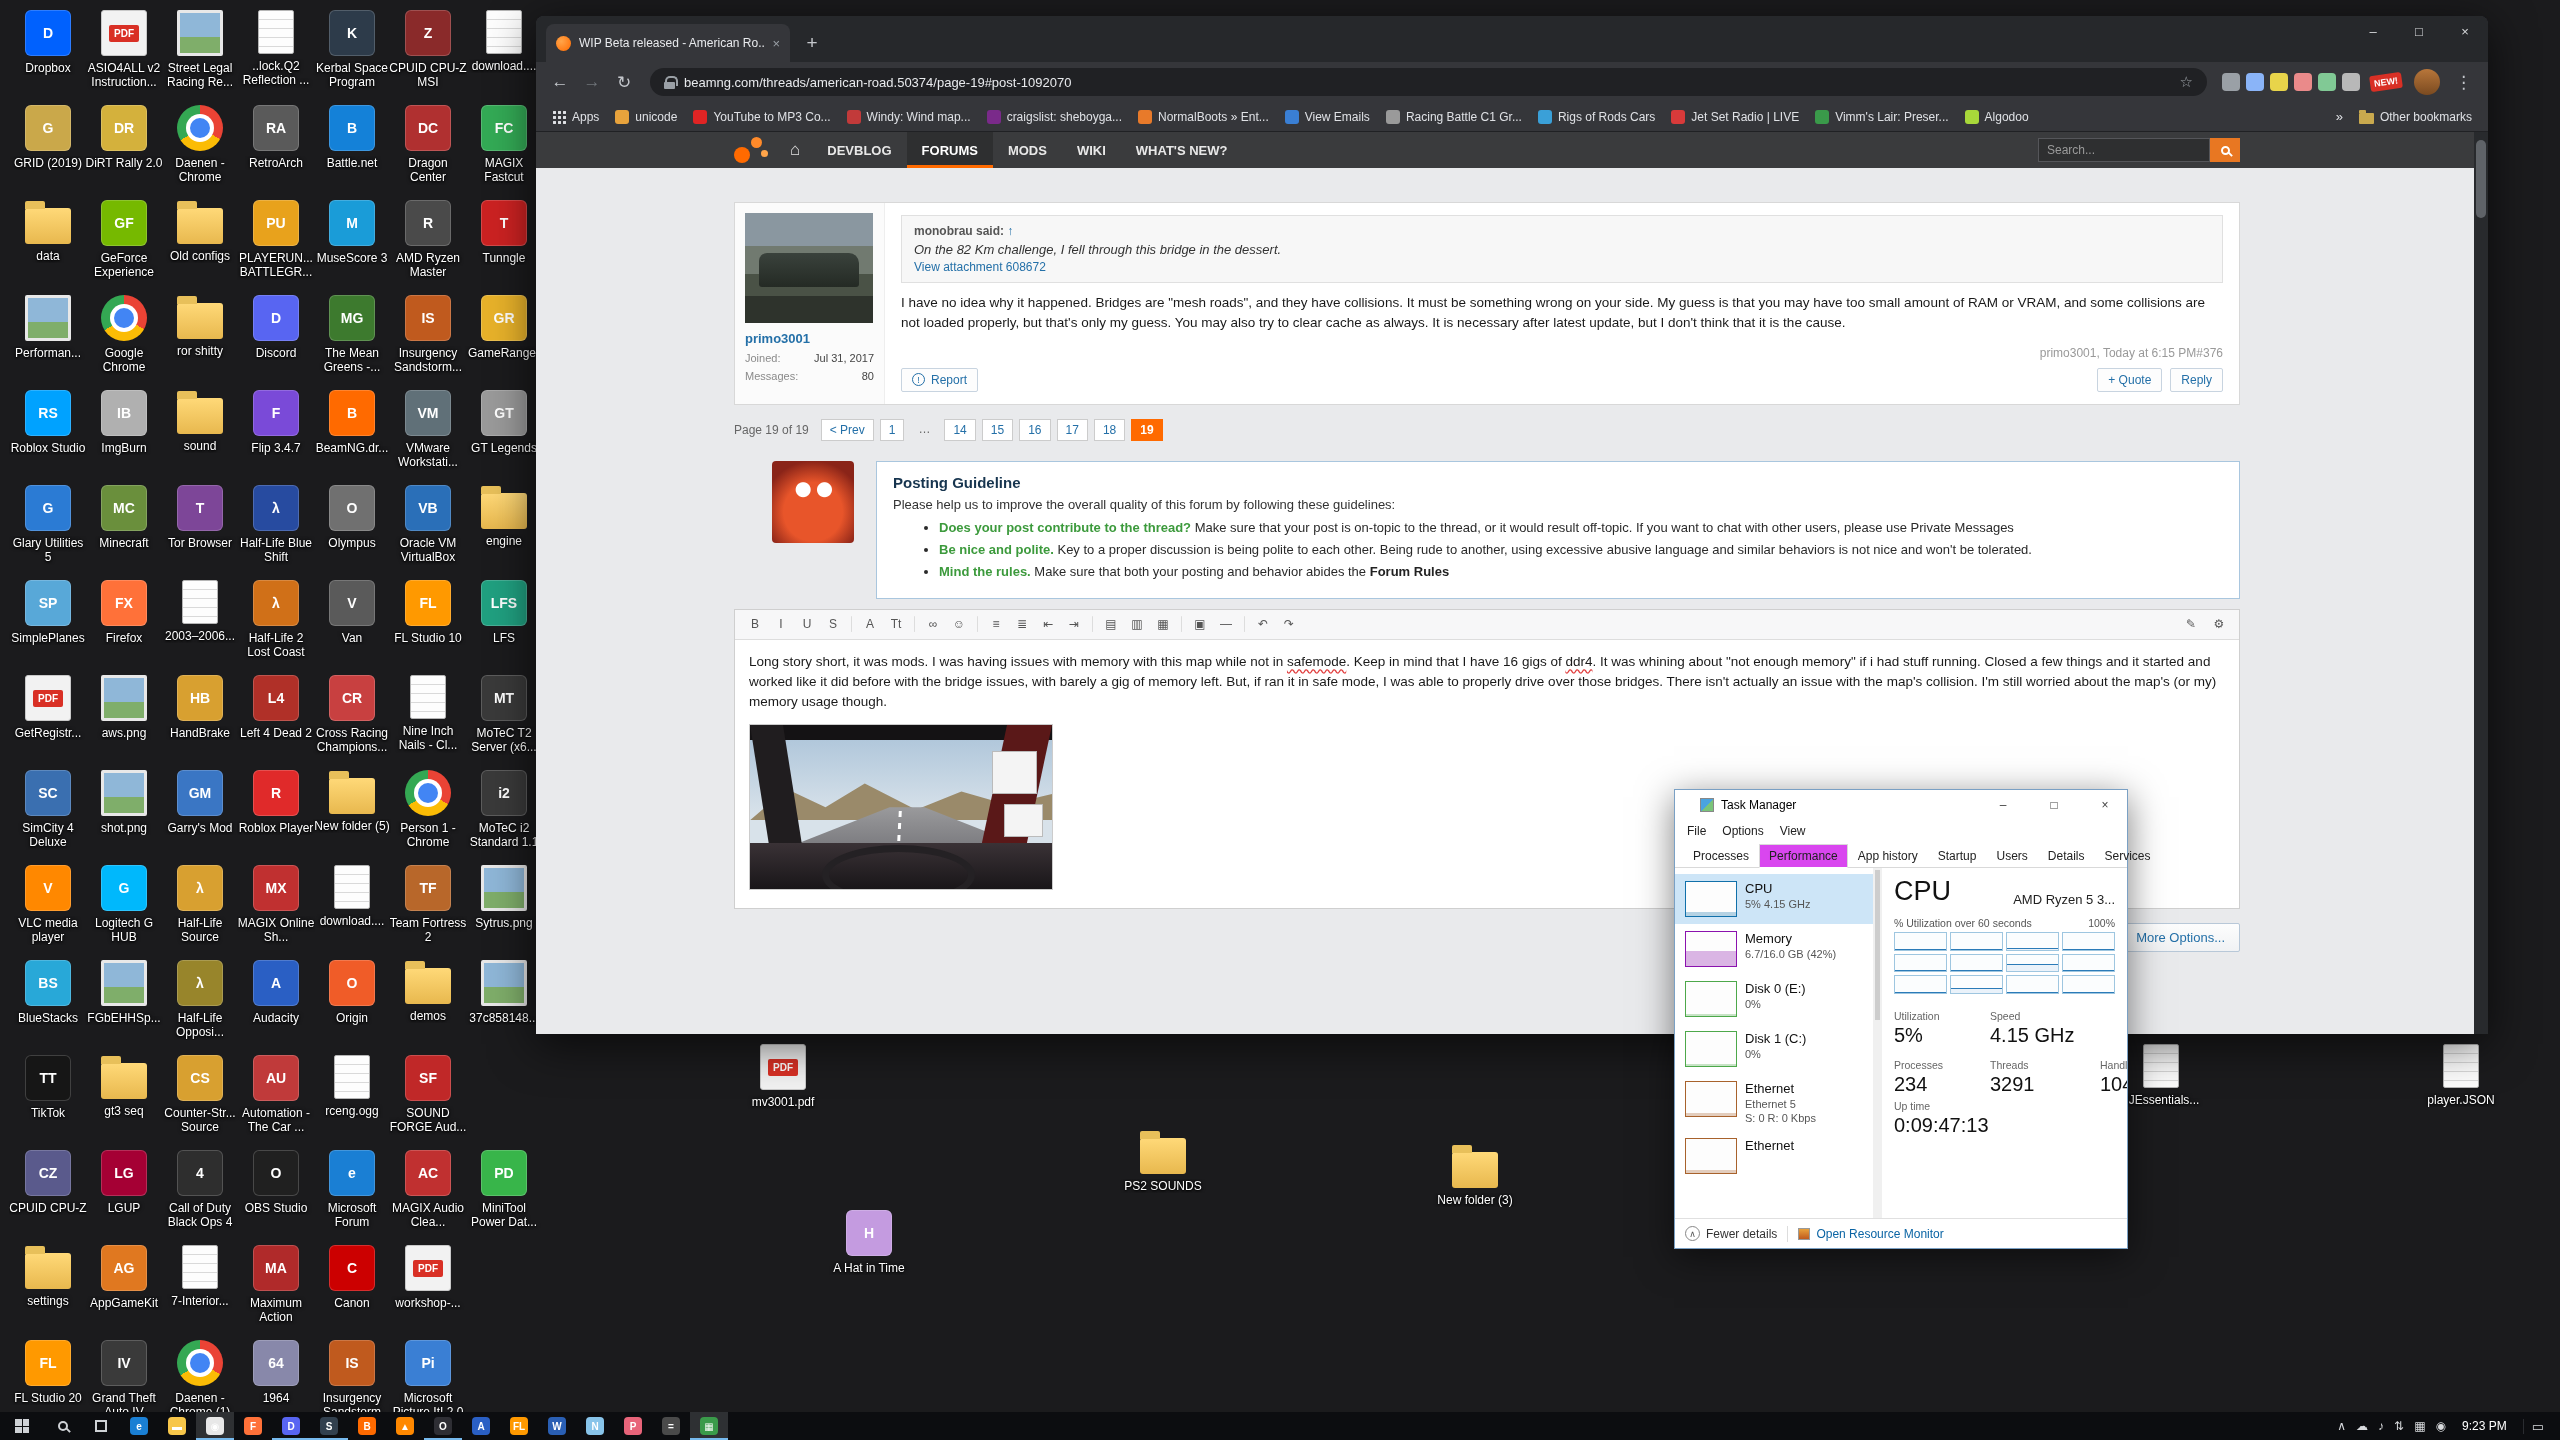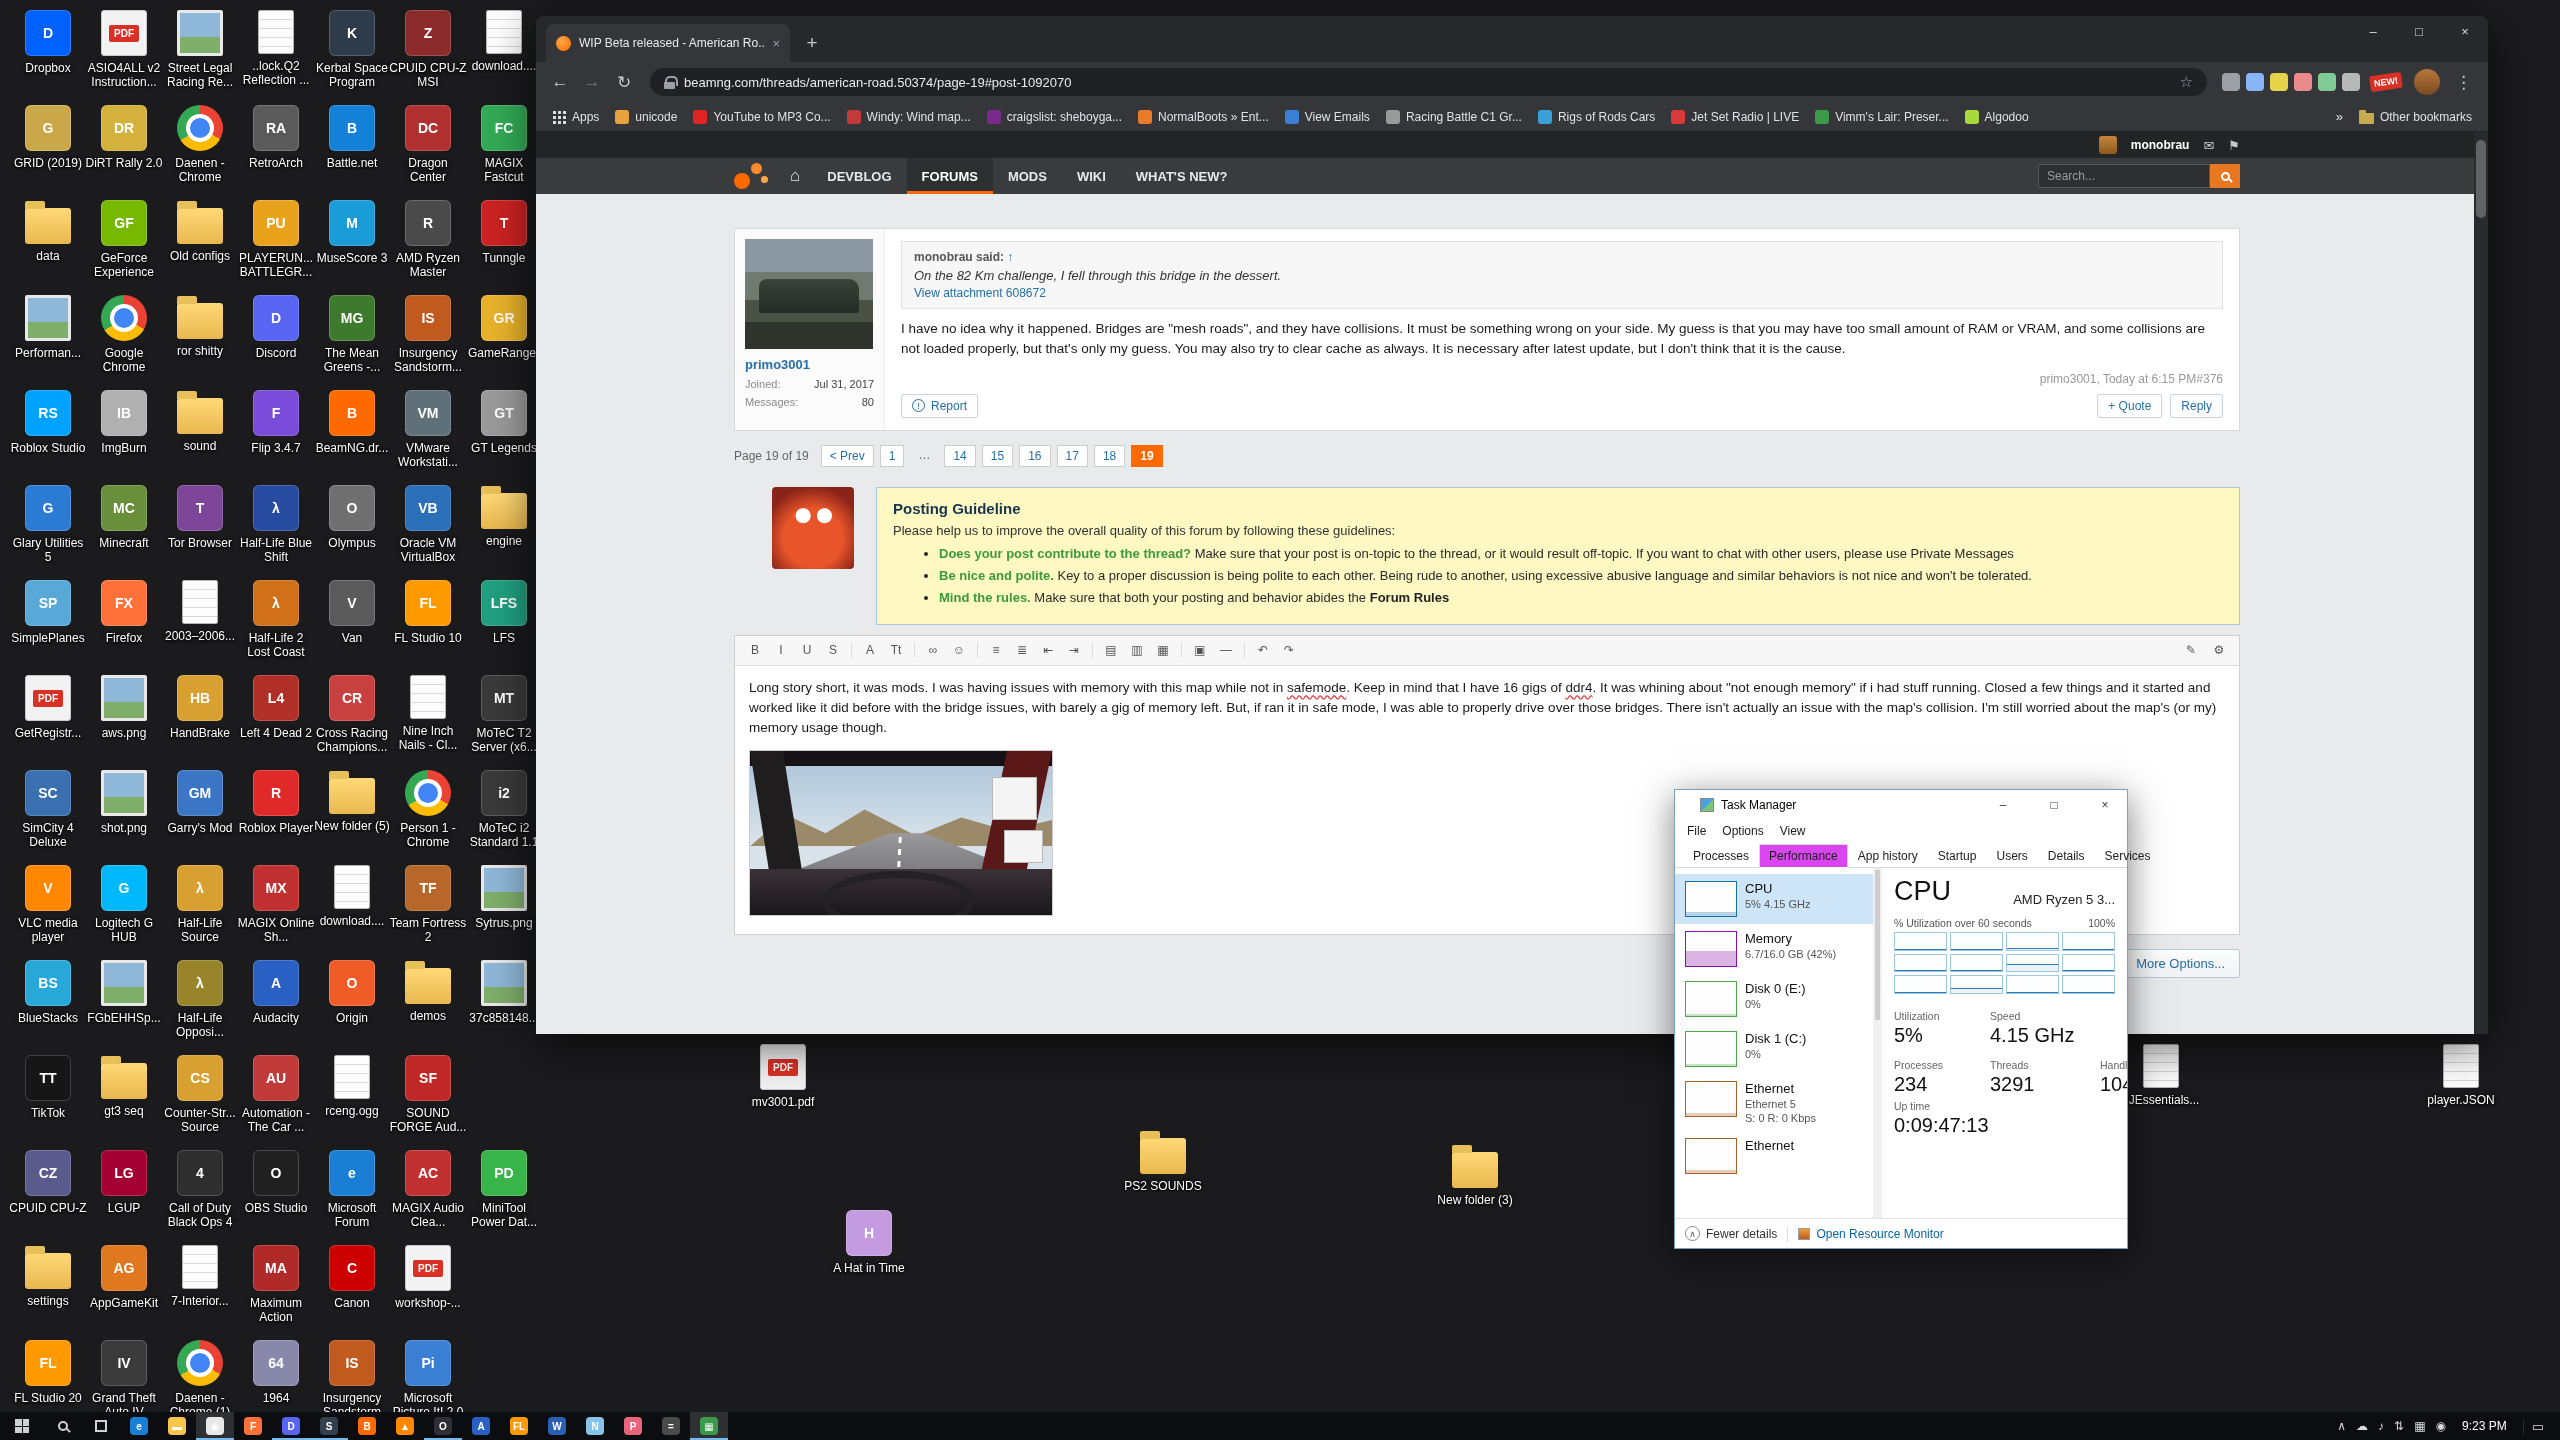--- a/index.html
+++ b/index.html
@@ -149,21 +149,21 @@
   .pglabel { margin-right:6px; }
   .pgbtn { border:1px solid #ccc; background:#fff; color:#2470a8; padding:3px 8px; font-size:12px; }
   .pgbtn.active { background:#ff6a00; border-color:#ff6a00; color:#fff; font-weight:bold; }
   .pgbtn.dots { border:none; background:none; color:#666; }
   .guiderow { display:flex; margin-top:20px; }
   .gavatar { width:82px; height:82px; margin-left:38px; flex:none; border-radius:4px;
     background-color:#8a2418;
     background-image:radial-gradient(circle at 38% 35%,#fff 0 7px,transparent 8px),
       radial-gradient(circle at 64% 35%,#fff 0 7px,transparent 8px),
       radial-gradient(circle at 50% 62%,#e8552a 0 45%,#8a2418 78%); }
-  .gbox { flex:1; margin-left:22px; background:#fef9c3; border:1px solid #a9c6de; padding:12px 16px; }
+  .gbox { flex:1; margin-left:22px; background:#ffffff; border:1px solid #a9c6de; padding:12px 16px; }
   .gtitle { font-size:15px; font-weight:bold; color:#17354f; }
   .gintro { font-size:13px; color:#333; margin-top:6px; }
   .gbox ul { margin:8px 0 0 46px; }
   .gbox li { font-size:13px; color:#2a2a2a; margin:7px 0; }
   .glead { font-weight:bold; color:#3c9a3c; }
   .gtail { font-weight:bold; color:#222; }
   .editor { margin-top:10px; border:1px solid #cfcfcf; background:#fff; }
   .etoolbar { height:30px; background:#f7f7f8; border-bottom:1px solid #ddd; display:flex;
     align-items:center; padding:0 8px; gap:2px; }
   .etb { width:24px; height:22px; display:flex; align-items:center; justify-content:center;
@@ -1160,28 +1160,20 @@
         <span class="ob-folder"></span>
         <span>Other bookmarks</span>
       </span>
     </div>
 
     <div class="ccontent">
       <div class="cscroll">
           <div class="thumb"></div>
         </div>
 
-      <div class="fuserbar">
-        <div class="finner">
-          <span class="uavatar"></span>
-          <span class="uname">monobrau</span>
-          <span class="uicon">✉</span>
-          <span class="uicon">⚑</span>
-        </div>
-      </div>
 
       <div class="fnavbar">
         <div class="finner">
           <span class="bng-logo">
               <i class="b1"></i>
               <i class="b2"></i>
               <i class="b3"></i>
             </span>
           <span class="fhome">⌂</span>
           <span style="display:flex;align-items:stretch;">

